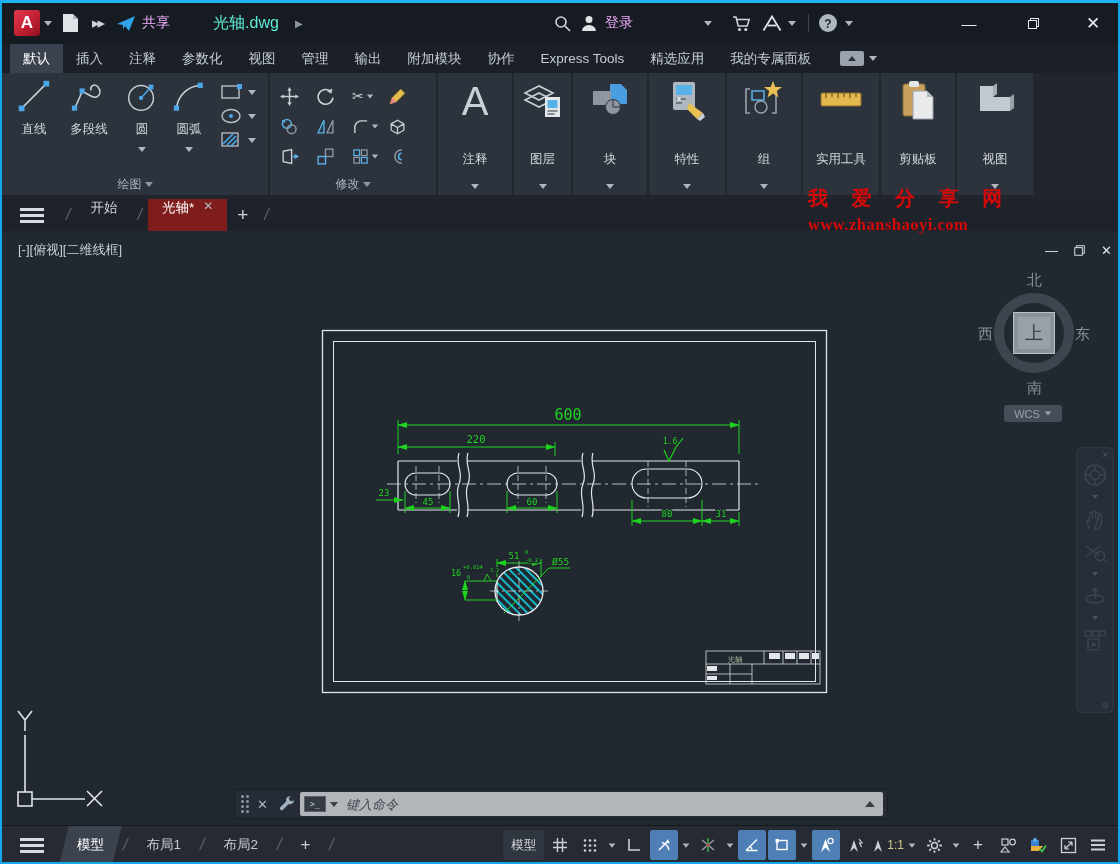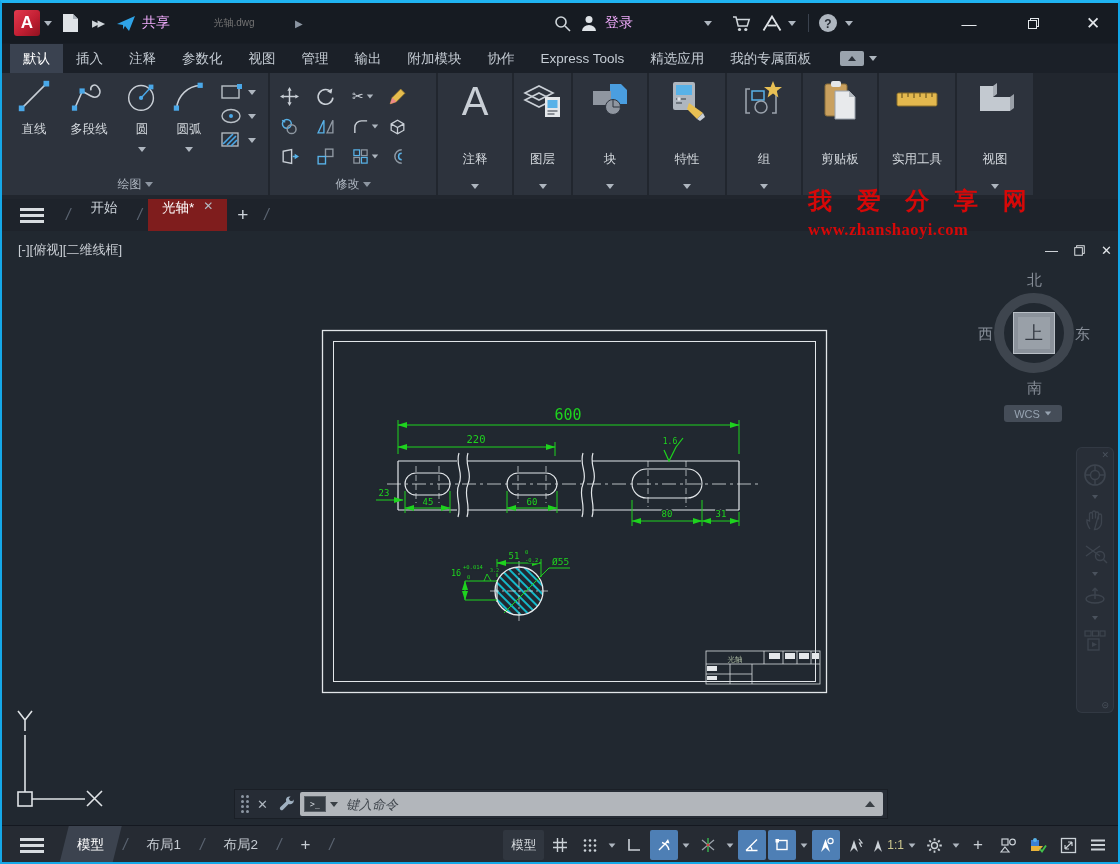--- a/index.html
+++ b/index.html
@@ -45,21 +45,21 @@
   .small-col { position:absolute; display:flex; flex-direction:column; gap:6px; }
   .srow { display:flex; align-items:center; gap:4px; }
   .bp-icon { position:absolute; top:6px; left:0; width:100%; display:flex; justify-content:center; }
   .bp-label { position:absolute; top:78px; width:100%; text-align:center; font-size:12.5px; color:#d3d8dd; }
   .bp-caret { position:absolute; bottom:6px; width:100%; display:flex; justify-content:center; }
   .mod-grid { position:absolute; left:10px; top:8px; display:grid; grid-template-columns:repeat(4,36px); grid-auto-rows:30px; align-items:center; }
   .mod-cell { display:flex; align-items:center; gap:2px; }
 
   
   .watermark { position:absolute; left:806px; top:182px; z-index:60; color:#d60808; pointer-events:none; }
-  .wm1 { font-size:24px; font-weight:bold; letter-spacing:9px; white-space:nowrap; }
+  .wm1 { font-size:20px; font-weight:bold; letter-spacing:9px; white-space:nowrap; }
   .wm2 { font-size:16.5px; font-weight:bold; font-family:"Liberation Serif",serif; margin-top:3px; letter-spacing:0.5px; }
 
   
   .filebar { position:absolute; left:0; top:196px; width:100%; height:32px; background:#1e232b; display:flex; align-items:center; }
   .hamburger { width:24px; height:15px; display:flex; flex-direction:column; justify-content:space-between; margin:0 16px 0 18px; }
   .hamburger i { height:3px; background:#d8dce0; display:block; }
   .slash { color:#5a6370; font-size:16px; margin:0 6px; font-style:italic; }
   .ftab { font-size:13.5px; color:#ccd2d9; padding:0 14px; height:32px; display:flex; align-items:flex-start; }
   .ftab.active { background:#7f1d1d; color:#fff; }
   .ftab .x { margin-left:9px; color:#b3bac2; font-size:12px; }
@@ -135,21 +135,21 @@
           <path d="M11,1 l5,5 h-5 z" fill="#aab2ba"></path>
       </svg>
     </div>
     <div class="tb-item chev" style="left:90px;">▸▸</div>
     <div class="tb-item" style="left:114px;">
       <svg width="20" height="17" viewBox="0 0 20 17">
         <path d="M1,9 L19,1 L13,16 L9,11 L7,14.5 L7,10 Z" fill="#2fa4e8"></path>
       </svg>
       <span style="margin-left:6px;">共享</span>
     </div>
-    <div class="tb-item" style="left:184px;width:96px;justify-content:center;font-size:10px;color:#737373;">光轴.dwg</div>
+    <div class="tb-item" style="left:196px;width:96px;justify-content:center;font-size:16px;color:#5eead4;">光轴.dwg</div>
     <div class="tb-item" style="left:293px;color:#8b95a2;font-size:10px;">▶</div>
     <div class="tb-item" style="left:552px;">
       <svg width="17" height="17" viewBox="0 0 17 17">
         <circle cx="7" cy="7" r="5" fill="none" stroke="#cfd5da" stroke-width="1.6"></circle>
         <line x1="11" y1="11" x2="16" y2="16" stroke="#cfd5da" stroke-width="1.6"></line>
       </svg>
     </div>
     <div class="tb-item" style="left:578px;">
       <svg width="18" height="18" viewBox="0 0 18 18">
         <circle cx="9" cy="5.5" r="3.5" fill="#dfe3e7"></circle>
@@ -450,40 +450,40 @@
         <circle cx="19" cy="28" r="6" fill="none" stroke="#9aa2ac" stroke-width="1.5"></circle>
         <polygon points="31,2 33.4,8 40,8 34.8,12 36.4,18.5 31,14.5 25.6,18.5 27.2,12 22,8 28.6,8" fill="#e8c054"></polygon>
       </svg>
         </div>
       <div class="bp-label">组</div>
       <div class="bp-caret">
           <span class="caret"></span>
         </div>
     </div>
 
+    <div class="panel" style="width:76px;">
+      <div class="bp-icon">
+          <svg width="46" height="44" viewBox="0 0 46 44">
+        <rect x="3" y="14" width="40" height="13" rx="1.5" fill="#e3b84e" stroke="#8a6f2a"></rect>
+        <path d="M8,14 v5 M14,14 v4 M20,14 v5 M26,14 v4 M32,14 v5 M38,14 v4" stroke="#7a6224" stroke-width="1.3"></path>
+      </svg>
+        </div>
+      <div class="bp-label">实用工具</div>
+    </div>
+
     <div class="panel" style="width:74px;">
       <div class="bp-icon">
           <svg width="42" height="46" viewBox="0 0 42 46">
         <rect x="6" y="5" width="22" height="32" rx="2" fill="#c9a05e" stroke="#8a6f3a"></rect>
         <rect x="12" y="2" width="10" height="6" rx="2" fill="#e4e7ea"></rect>
         <path d="M16,12 h14 l6,6 v22 h-20 z" fill="#e8eaec" stroke="#9aa2ac"></path>
         <path d="M30,12 l6,6 h-6 z" fill="#b4bac0"></path>
       </svg>
         </div>
       <div class="bp-label">剪贴板</div>
-    </div>
-
-    <div class="panel" style="width:76px;">
-      <div class="bp-icon">
-          <svg width="46" height="44" viewBox="0 0 46 44">
-        <rect x="3" y="14" width="40" height="13" rx="1.5" fill="#e3b84e" stroke="#8a6f2a"></rect>
-        <path d="M8,14 v5 M14,14 v4 M20,14 v5 M26,14 v4 M32,14 v5 M38,14 v4" stroke="#7a6224" stroke-width="1.3"></path>
-      </svg>
-        </div>
-      <div class="bp-label">实用工具</div>
     </div>
 
     <div class="panel" style="width:76px;">
       <div class="bp-icon">
           <svg width="44" height="44" viewBox="0 0 44 44">
         <polygon points="7,7 20,7 20,18 37,18 37,32 7,32" fill="#c3c9d0"></polygon>
         <polygon points="20,7 24,4 24,15 20,18" fill="#a7adb5"></polygon>
         <polygon points="37,18 41,15 41,29 37,32" fill="#9aa0a8"></polygon>
       </svg>
         </div>

